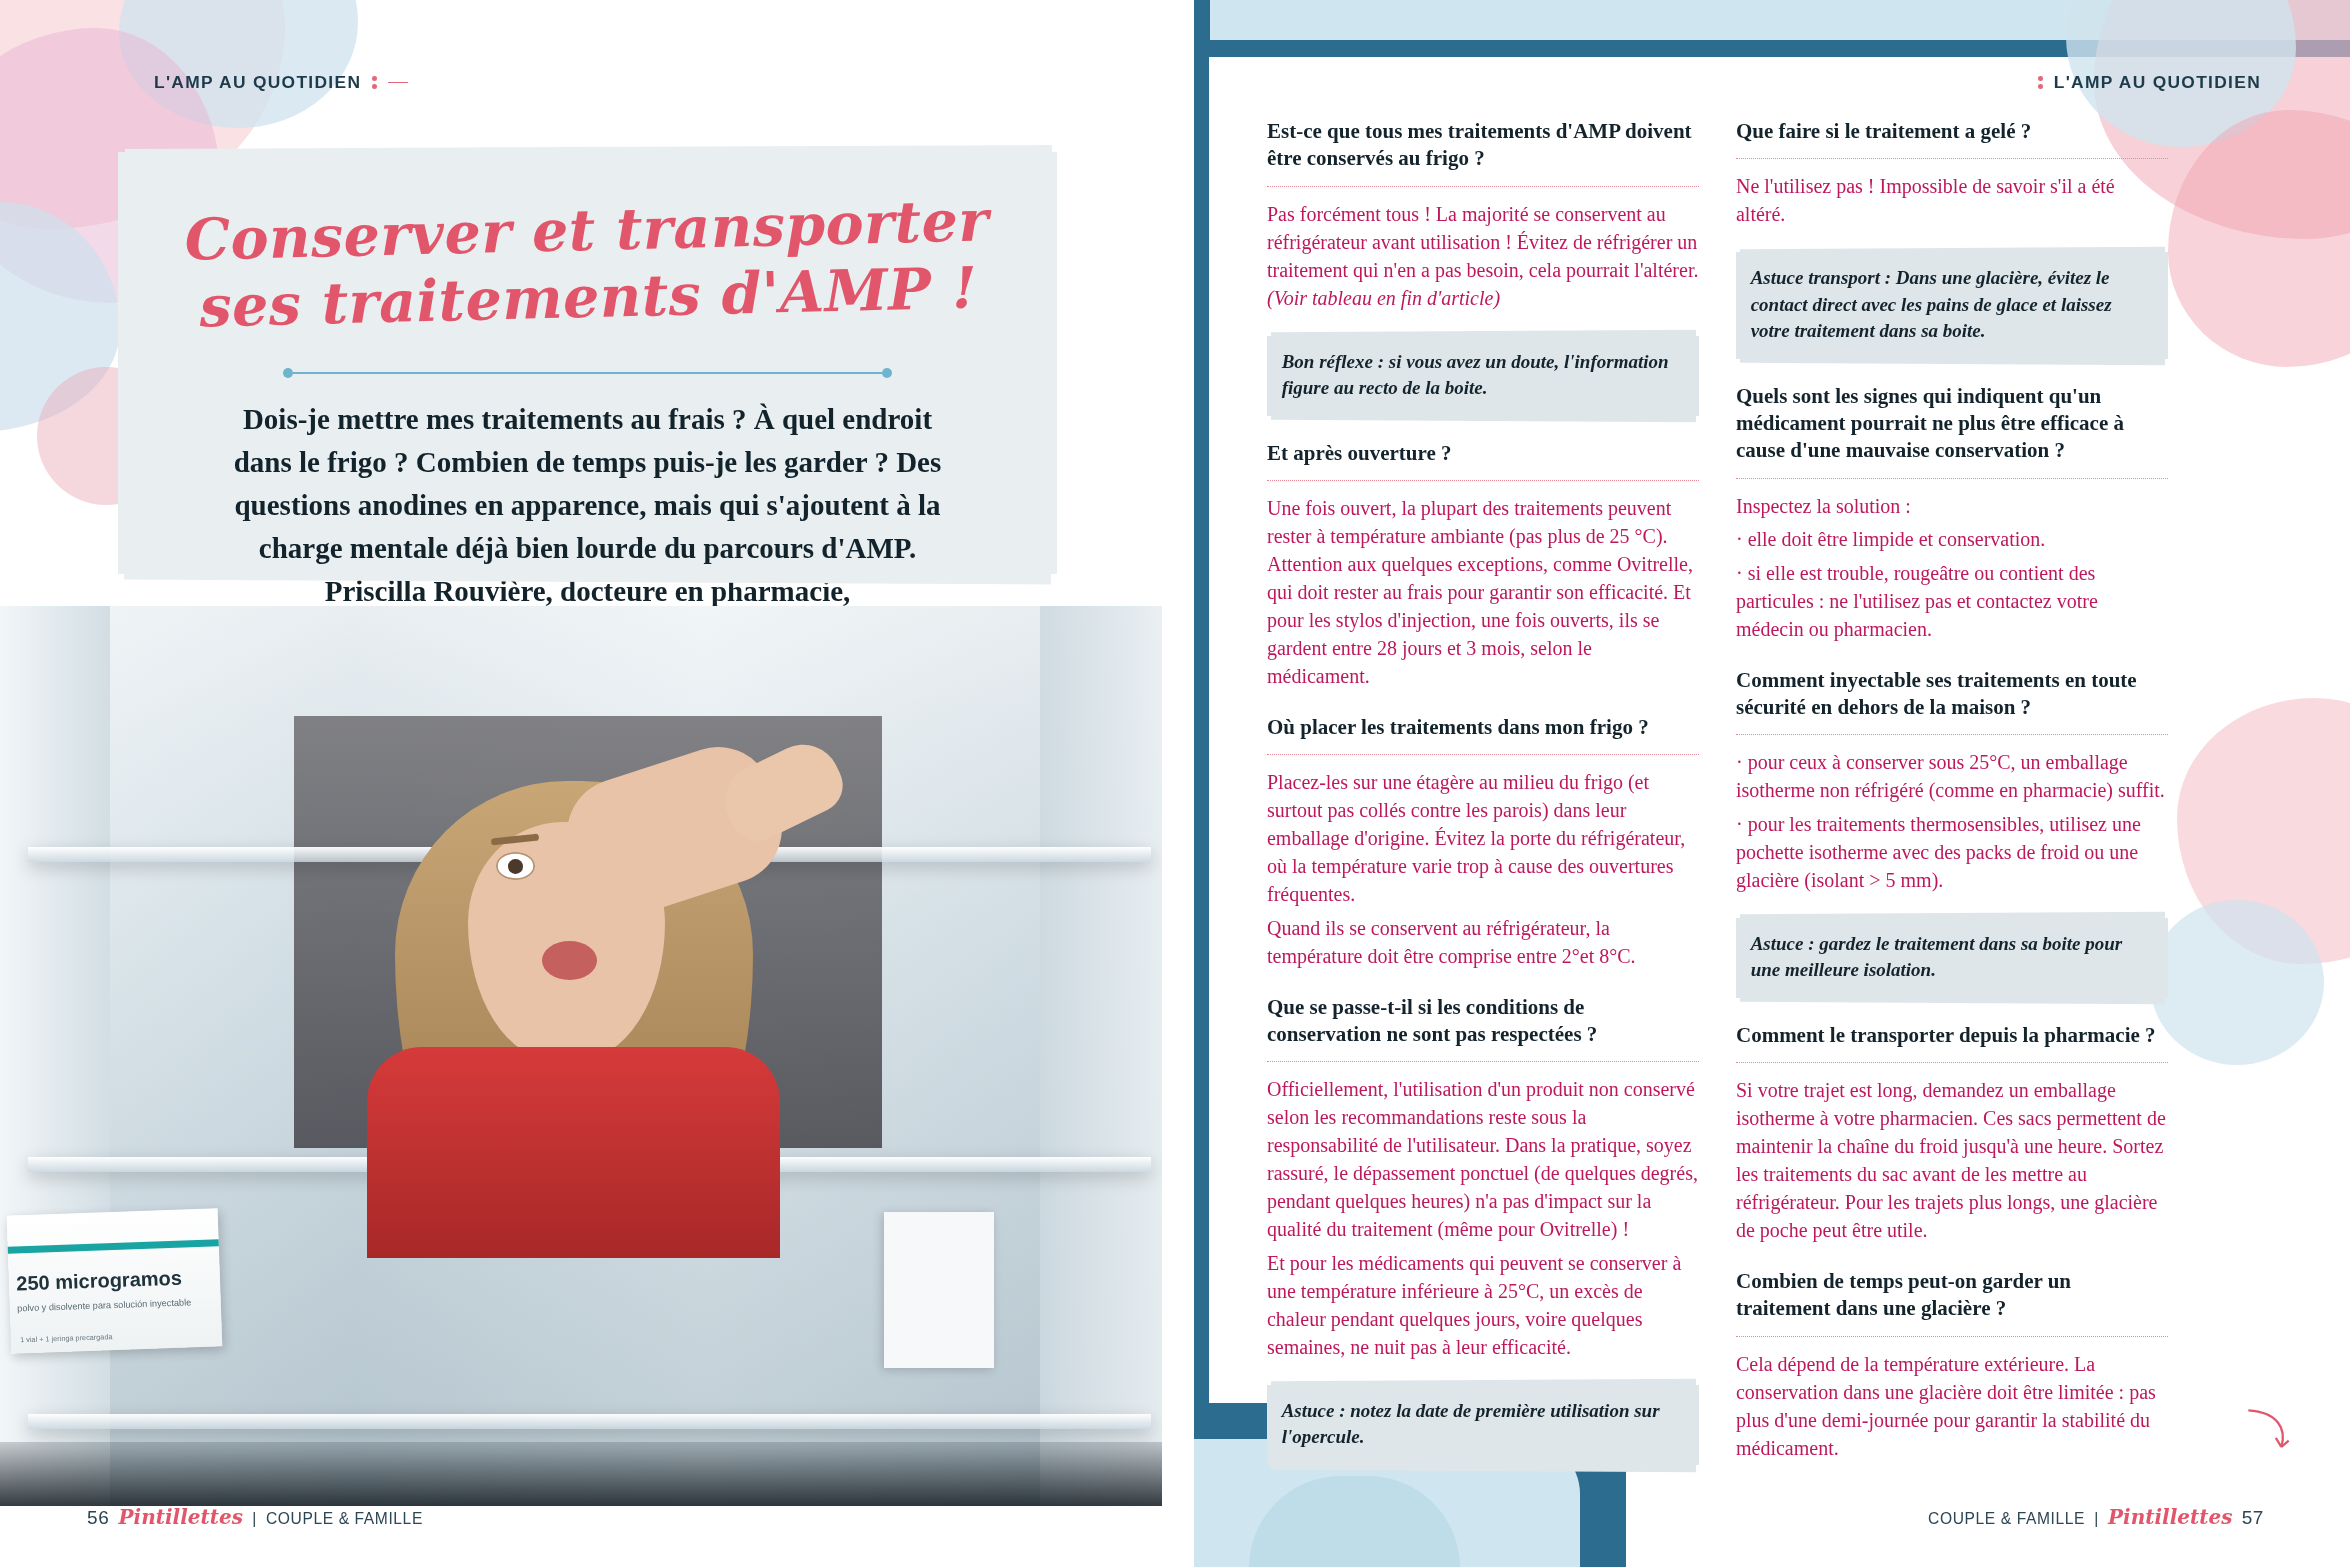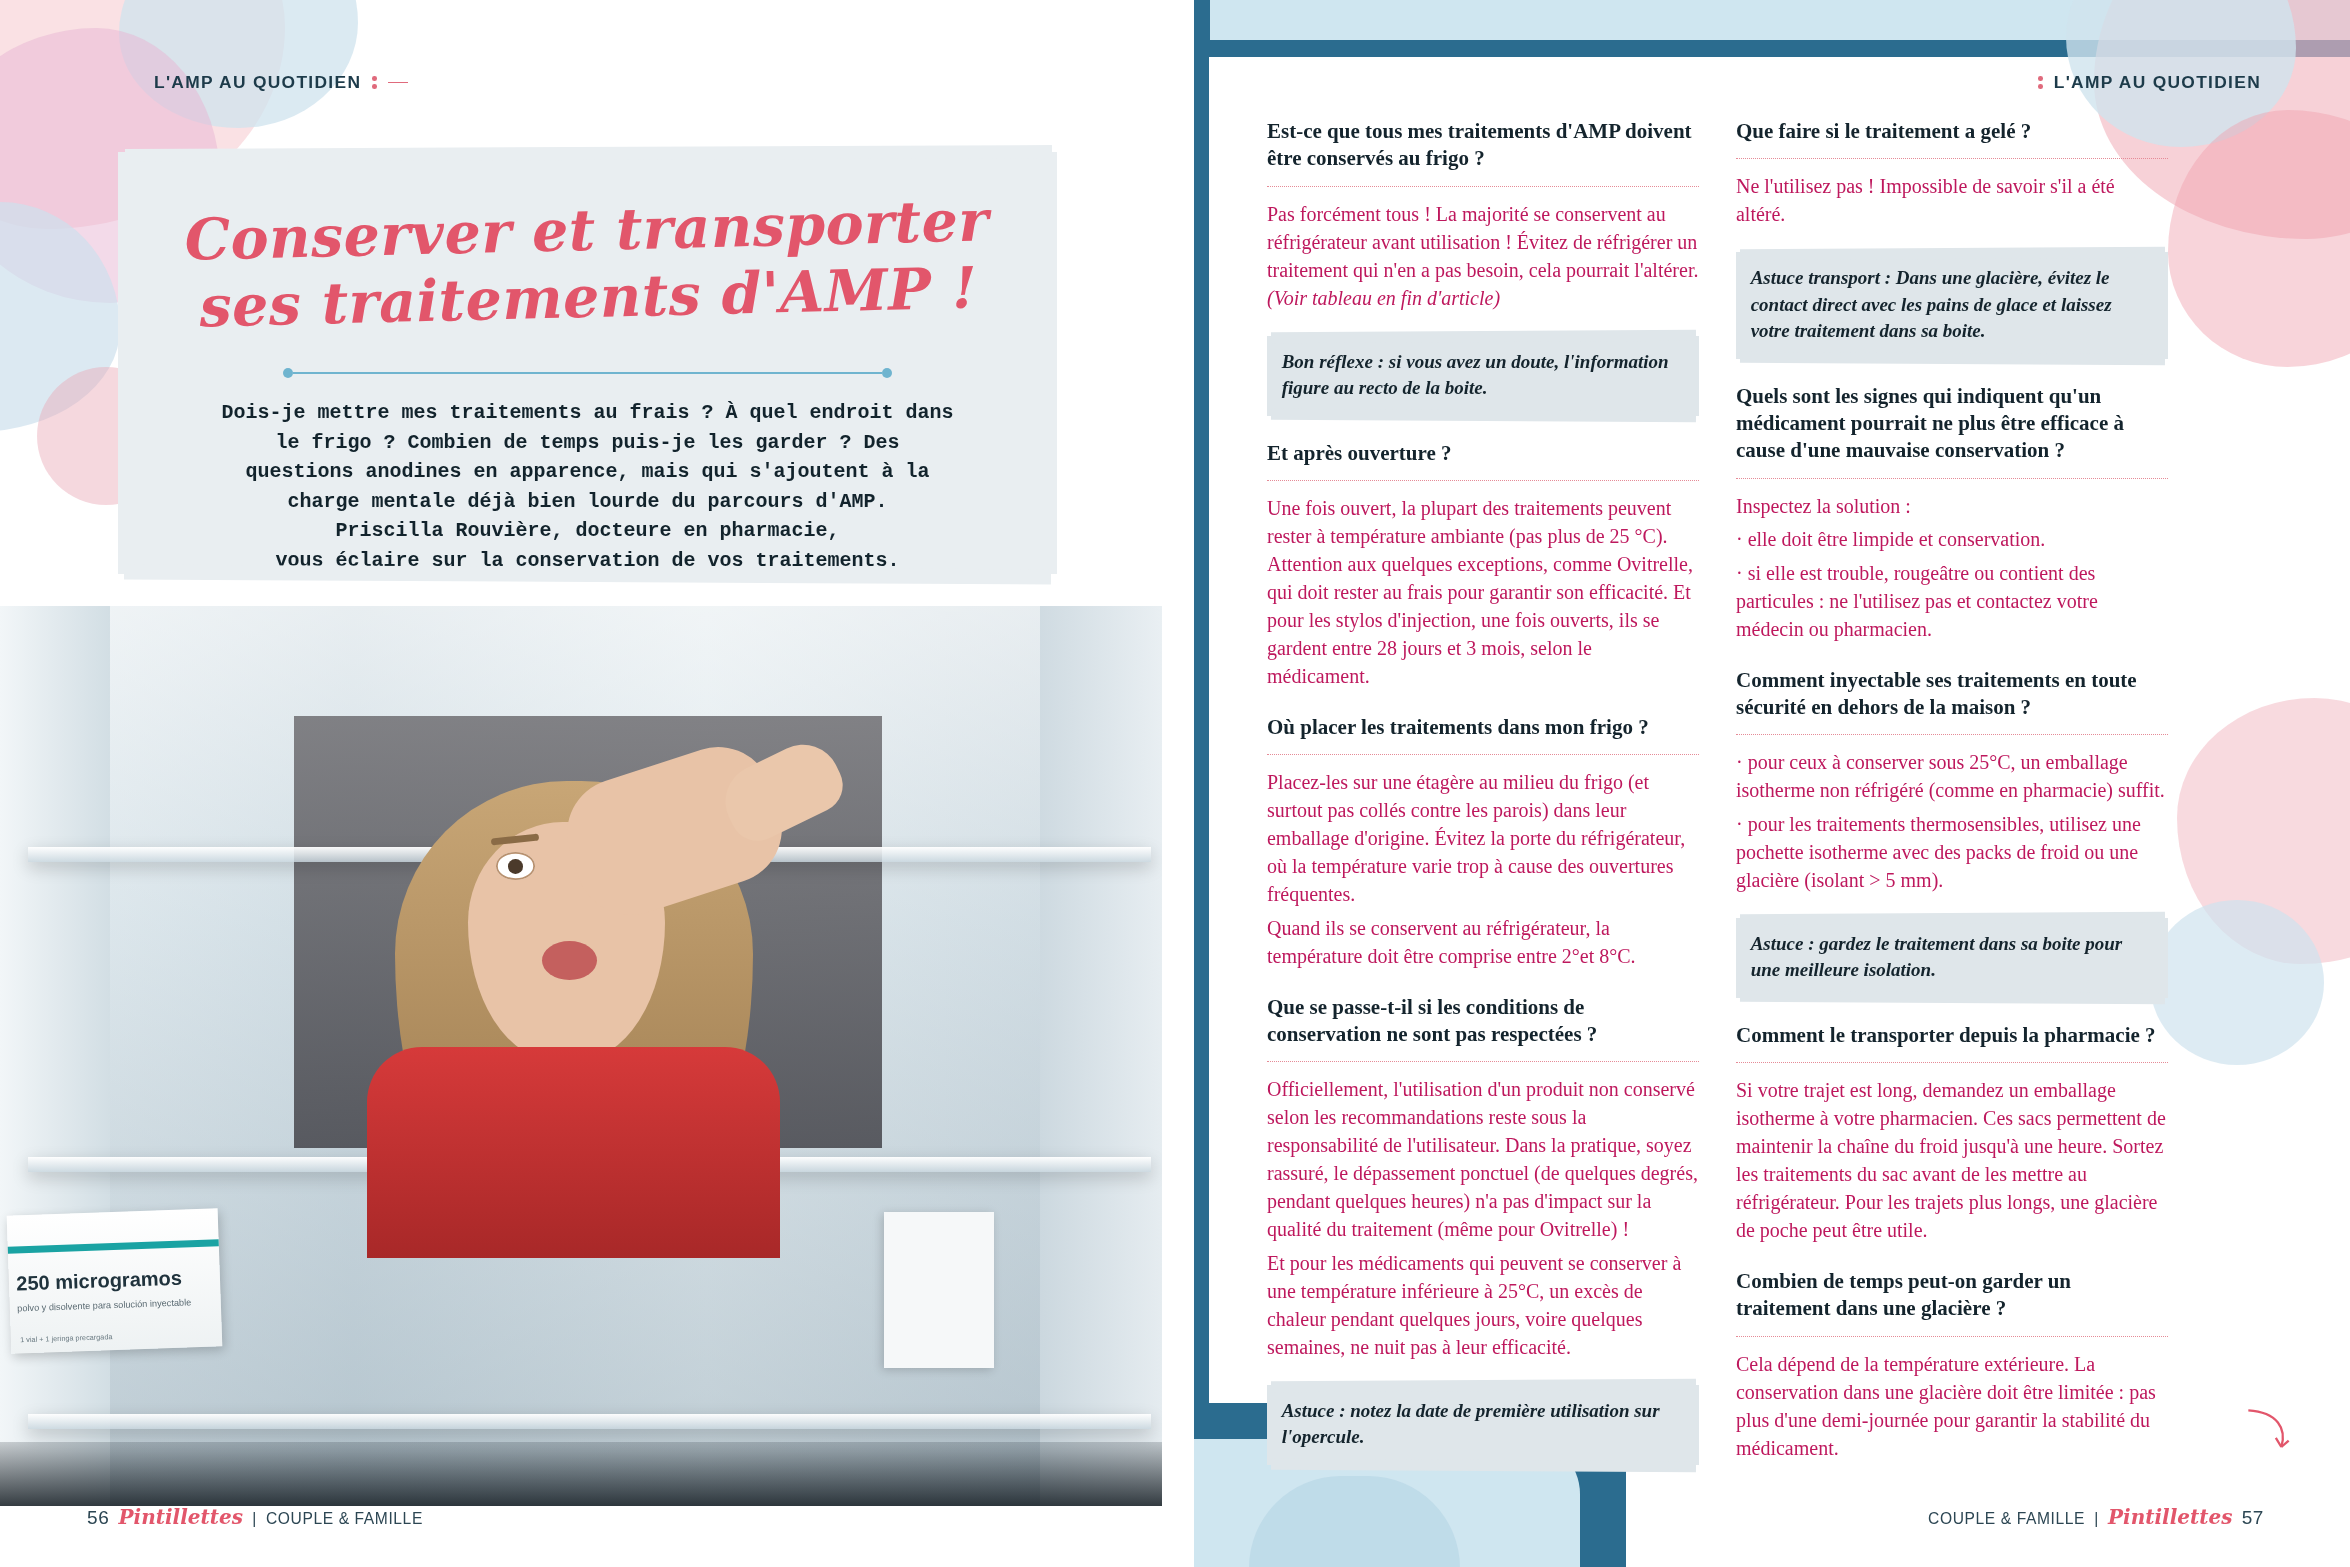--- a/index.html
+++ b/index.html
@@ -180,22 +180,22 @@
     width: 10px; height: 10px;
     border-radius: 50%;
     background: #6fb4cf;
   }
 
   .intro-text {
     position: absolute;
     left: 101px; right: 101px;
     top: 246px;
     text-align: center;
-    font-family: Liberation Mono, monospace;
-    font-size: 20px;
+    font-family: Liberation Serif, serif;
+    font-size: 29px;
     line-height: 1.48;
     color: #12232c;
     font-weight: bold;
   }
   .intro-text .sub {
     font-weight: bold;
   }
 
   
   .photo {

